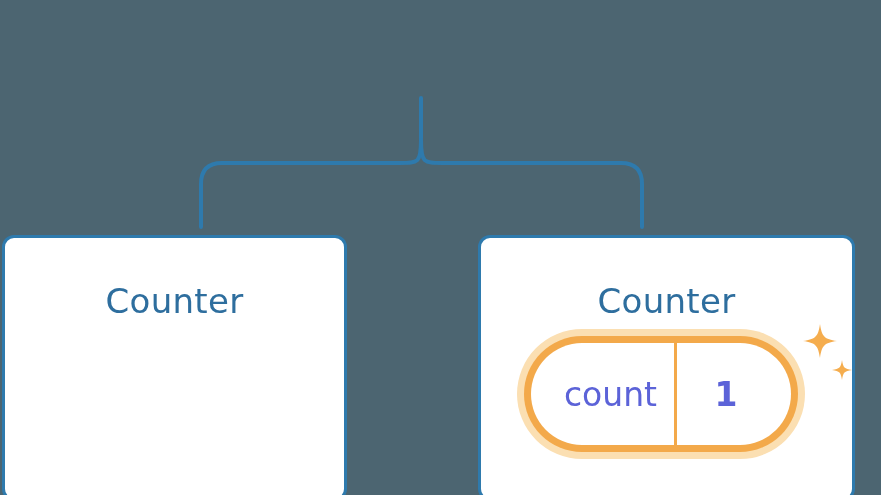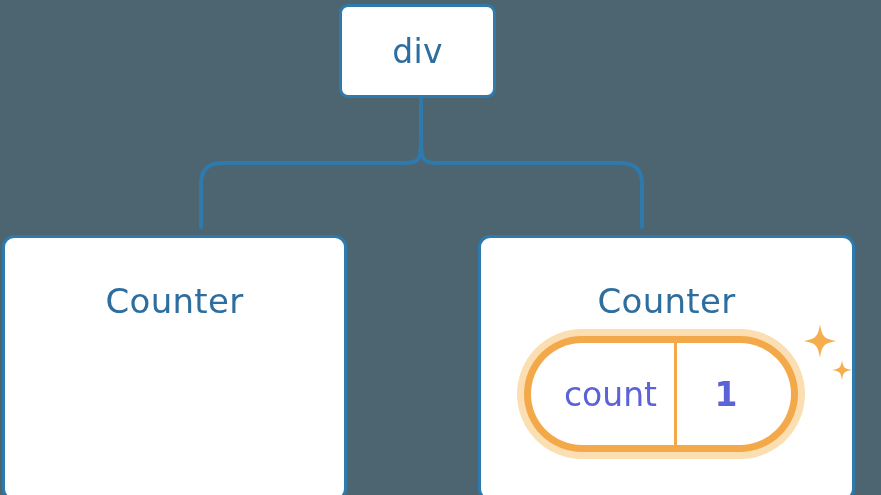--- a/index.html
+++ b/index.html
@@ -155,23 +155,20 @@
   <svg id="connectors" viewBox="0 0 881 495" width="881" height="495" fill="none">
 
     <path d="M421,98 L421,140" stroke="#2e7aad" stroke-width="4" stroke-linecap="round"></path>
 
     <path d="M421,140 C421,163 418,163 400,163 L222,163
              C208,163 201,170 201,184 L201,227" stroke="#2e7aad" stroke-width="4" fill="none" stroke-linecap="round"></path>
     <path d="M421,140 C421,163 424,163 442,163 L621,163
              C635,163 642,170 642,184 L642,227" stroke="#2e7aad" stroke-width="4" fill="none" stroke-linecap="round"></path>
   </svg>
 
-  <div class="node-root">
-    <span class="node-title">div</span>
-  </div>
 
   <div class="card card-left">
     <span class="node-title">Counter</span>
 
   </div>
 
   <div class="card card-right">
     <span class="node-title">Counter</span>
   </div>
 

